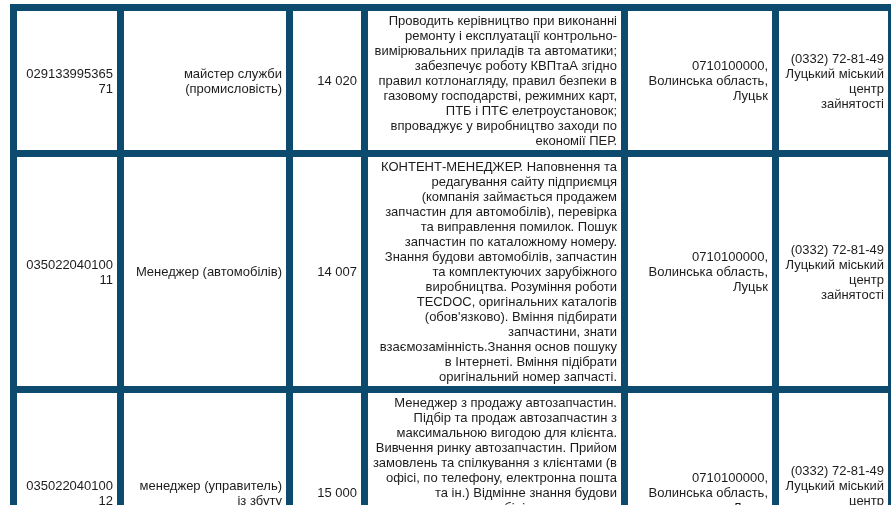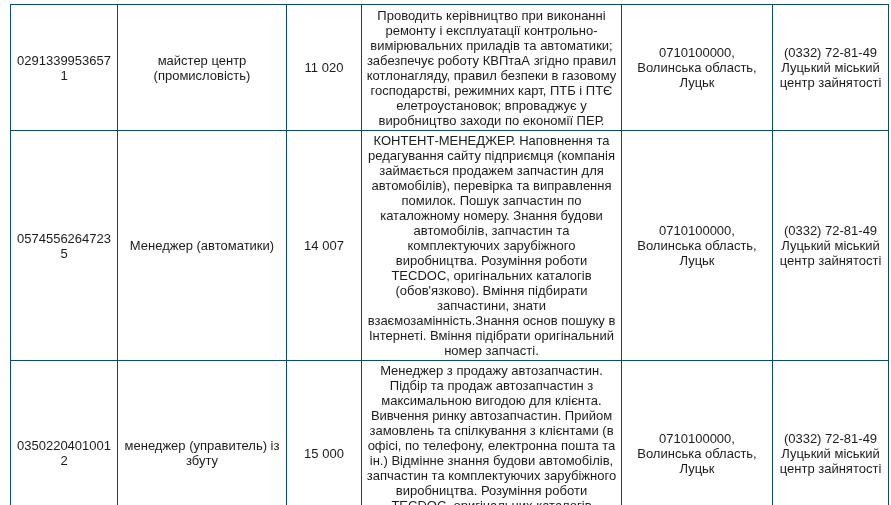--- a/index.html
+++ b/index.html
@@ -20,25 +20,25 @@
   table.vacancies {
     position: absolute;
     left: 10px;
     top: 4px;
     width: 878px;
     border-collapse: collapse;
     table-layout: fixed;
     background: #ffffff;
   }
   table.vacancies td {
-    border: 1px solid #0c4a6e;
+    border: 7px solid #0c4a6e;
     font-size: 13px;
     line-height: 15px;
     vertical-align: middle;
-    text-align: center;
+    text-align: right;
     padding: 2px 4px;
     word-wrap: break-word;
   }
   col.c-id       { width: 107px; }
   col.c-title    { width: 169px; }
   col.c-salary   { width: 75px;  }
   col.c-desc     { width: 260px; }
   col.c-location { width: 151px; }
   col.c-contact  { width: 116px; }
 
@@ -64,29 +64,29 @@
       <col class="c-id">
       <col class="c-title">
       <col class="c-salary">
       <col class="c-desc">
       <col class="c-location">
       <col class="c-contact">
     </colgroup>
     <tbody>
       <tr class="row-1">
         <td>02913399536571</td>
-        <td>майстер центр (промисловість)</td>
-        <td>11 020</td>
+        <td>майстер служби (промисловість)</td>
+        <td>14 020</td>
         <td class="cell-desc">Проводить керівництво при виконанні ремонту і експлуатації контрольно-вимірювальних приладів та автоматики; забезпечує роботу КВПтаА  згідно правил котлонагляду, правил безпеки в газовому господарстві, режимних карт, ПТБ і ПТЄ елетроустановок; впроваджує у виробництво заходи по економії ПЕР.</td>
         <td class="cell-location">0710100000, Волинська область, Луцьк</td>
         <td class="cell-contact">(0332) 72-81-49 Луцький міський центр зайнятості</td>
       </tr>
       <tr class="row-2">
-        <td>05745562647235</td>
-        <td>Менеджер (автоматики)</td>
+        <td>03502204010011</td>
+        <td>Менеджер (автомобілів)</td>
         <td>14 007</td>
         <td class="cell-desc">КОНТЕНТ-МЕНЕДЖЕР. Наповнення та редагування сайту підприємця (компанія займається продажем запчастин для автомобілів), перевірка та виправлення помилок. Пошук запчастин по каталожному номеру. Знання будови автомобілів, запчастин та комплектуючих зарубіжного виробництва. Розуміння роботи TECDOC, оригінальних каталогів (обов'язково). Вміння підбирати запчастини, знати взаємозамінність.Знання основ пошуку в Інтернеті. Вміння підібрати оригінальний номер запчасті.</td>
         <td class="cell-location">0710100000, Волинська область, Луцьк</td>
         <td class="cell-contact">(0332) 72-81-49 Луцький міський центр зайнятості</td>
       </tr>
       <tr class="row-3">
         <td>03502204010012</td>
         <td>менеджер (управитель) із збуту</td>
         <td>15 000</td>
         <td class="cell-desc">Менеджер з продажу автозапчастин. Підбір та продаж автозапчастин з максимальною вигодою для клієнта. Вивчення ринку автозапчастин. Прийом замовлень та спілкування з клієнтами (в офісі, по телефону, електронна пошта та ін.) Відмінне знання будови автомобілів, запчастин та комплектуючих зарубіжного виробництва. Розуміння роботи TECDOC, оригінальних каталогів (обов'язково). Вміння підбирати запчастини, знати взаємозамінність.</td>

